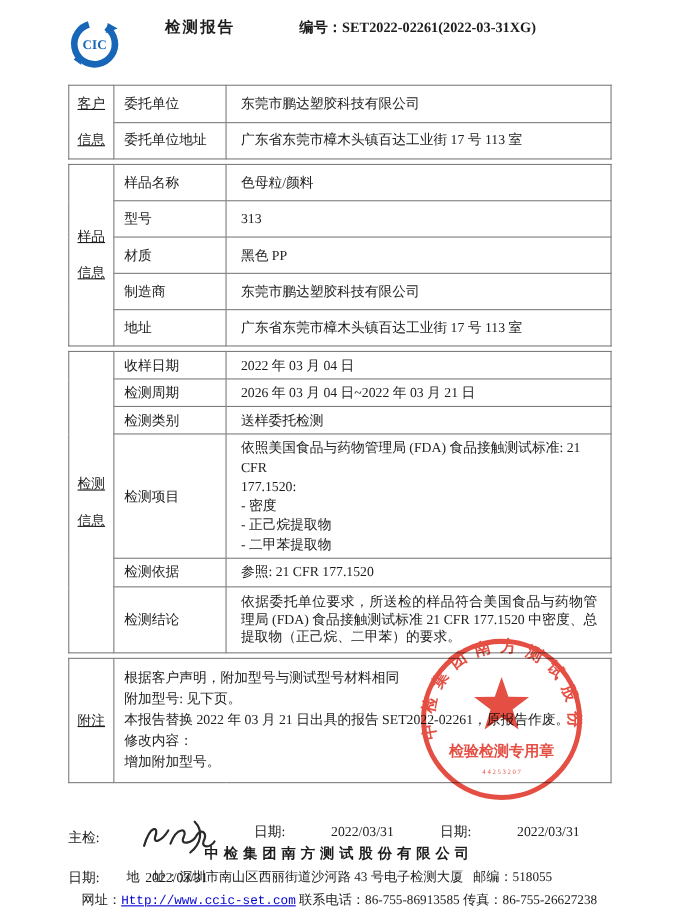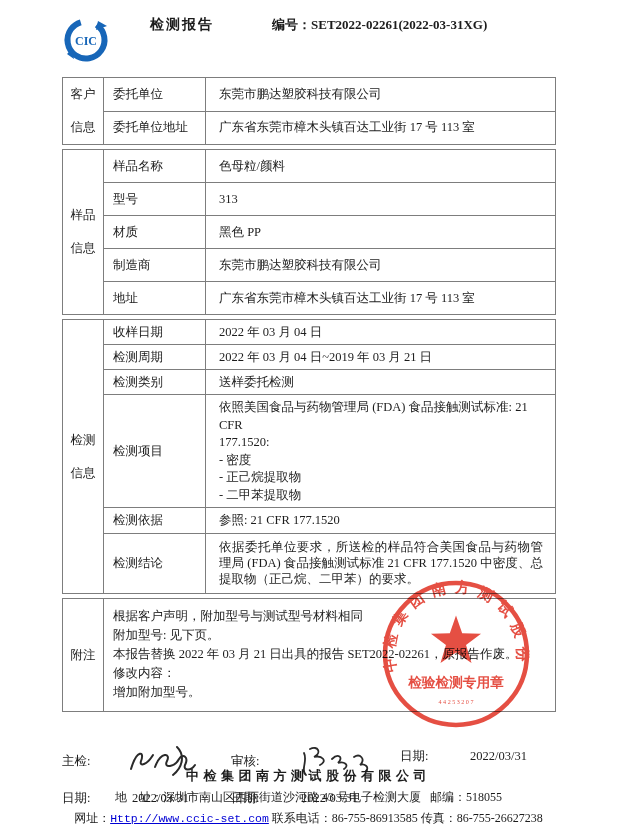--- a/index.html
+++ b/index.html
@@ -14,21 +14,21 @@
   .logo { width:48px; height:48px; flex:none; }
   .title { font-size:14px; font-weight:bold; margin-left:40px; letter-spacing:2px; }
   .repno { font-size:13px; font-weight:bold; margin-left:58px; }
   .pageinfo { font-size:13px; font-weight:bold; margin-left:auto; letter-spacing:2px; }
   
   table.sec { width:493px; margin:4px 0 0 62px; border-collapse:collapse; table-layout:fixed; }
   table.sec.first { margin-top:13px; }
   td { border:1px solid #7d7d7d; font-size:12.5px; vertical-align:middle; color:#1c1c1c; }
   col.c1 { width:41px; } col.c2 { width:102px; } col.c3 { width:350px; }
   td.lab { text-align:center; padding:0; }
-  td.lab div { line-height:33px; }
+  td.lab div { line-height:33px;text-decoration:underline; }
   td.fld { padding-left:9px; }
   td.val { padding-left:13px; }
   tr.r32 { height:32px; } tr.r33 { height:33px; } tr.r25 { height:25px; } tr.r26 { height:26px; }
   td.multi { padding:4px 13px 3px 13px; }
   td.multi div { line-height:17.5px; }
   td.para { padding:6px 12px 6px 13px; line-height:15.8px; text-align:justify; }
   td.note { padding:8px 12px 9px 9px; }
   td.note div { line-height:19px; }
   
   .sigs { display:flex; justify-content:space-between; margin:28px 62px 0 62px; }
@@ -130,21 +130,21 @@
       <tr class="r25">
         <td class="lab" rowspan="6">
           <div>检测</div>
           <div>信息</div>
         </td>
         <td class="fld">收样日期</td>
         <td class="val">2022 年 03 月 04 日</td>
       </tr>
       <tr class="r25">
         <td class="fld">检测周期</td>
-        <td class="val">2022 年 03 月 04 日~2019 年 03 月 21 日</td>
+        <td class="val">2026 年 03 月 04 日~2022 年 03 月 21 日</td>
       </tr>
       <tr class="r25">
         <td class="fld">检测类别</td>
         <td class="val">送样委托检测</td>
       </tr>
       <tr>
         <td class="fld">检测项目</td>
         <td class="val multi">
           <div>依照美国食品与药物管理局 (FDA) 食品接触测试标准: 21 CFR</div>
           <div>177.1520:</div>
@@ -196,28 +196,20 @@
             <path d="M62 6 C70 14 68 26 58 34" fill="none" stroke="#2a2a2a" stroke-width="2" stroke-linecap="round"></path>
           </svg>
         </span>
       </div>
       <div class="daterow">
         <span class="siglab">日期:</span>
         <span class="dateval">2022/03/31</span>
       </div>
     </div>
     <div class="sigblock">
-      <div class="sigrow">
-        <span class="siglab">审核:</span>
-        <span class="sigsvg">
-          <svg width="92" height="40" viewBox="0 0 92 40">
-            <path d="M20 12 C24 20 16 30 22 34 M26 8 C34 4 38 12 30 16 C38 14 44 20 36 24 M48 18 C54 12 60 16 54 22 C60 20 66 24 60 28 M70 16 C76 12 82 18 76 24 C80 22 86 26 82 30" fill="none" stroke="#2a2a2a" stroke-width="1.8" stroke-linecap="round"></path>
-          </svg>
-        </span>
-      </div>
       <div class="daterow">
         <span class="siglab">日期:</span>
         <span class="dateval">2022/03/31</span>
       </div>
     </div>
     <div class="sigblock">
       <div class="daterow">
         <span class="siglab">日期:</span>
         <span class="dateval">2022/03/31</span>
       </div>

